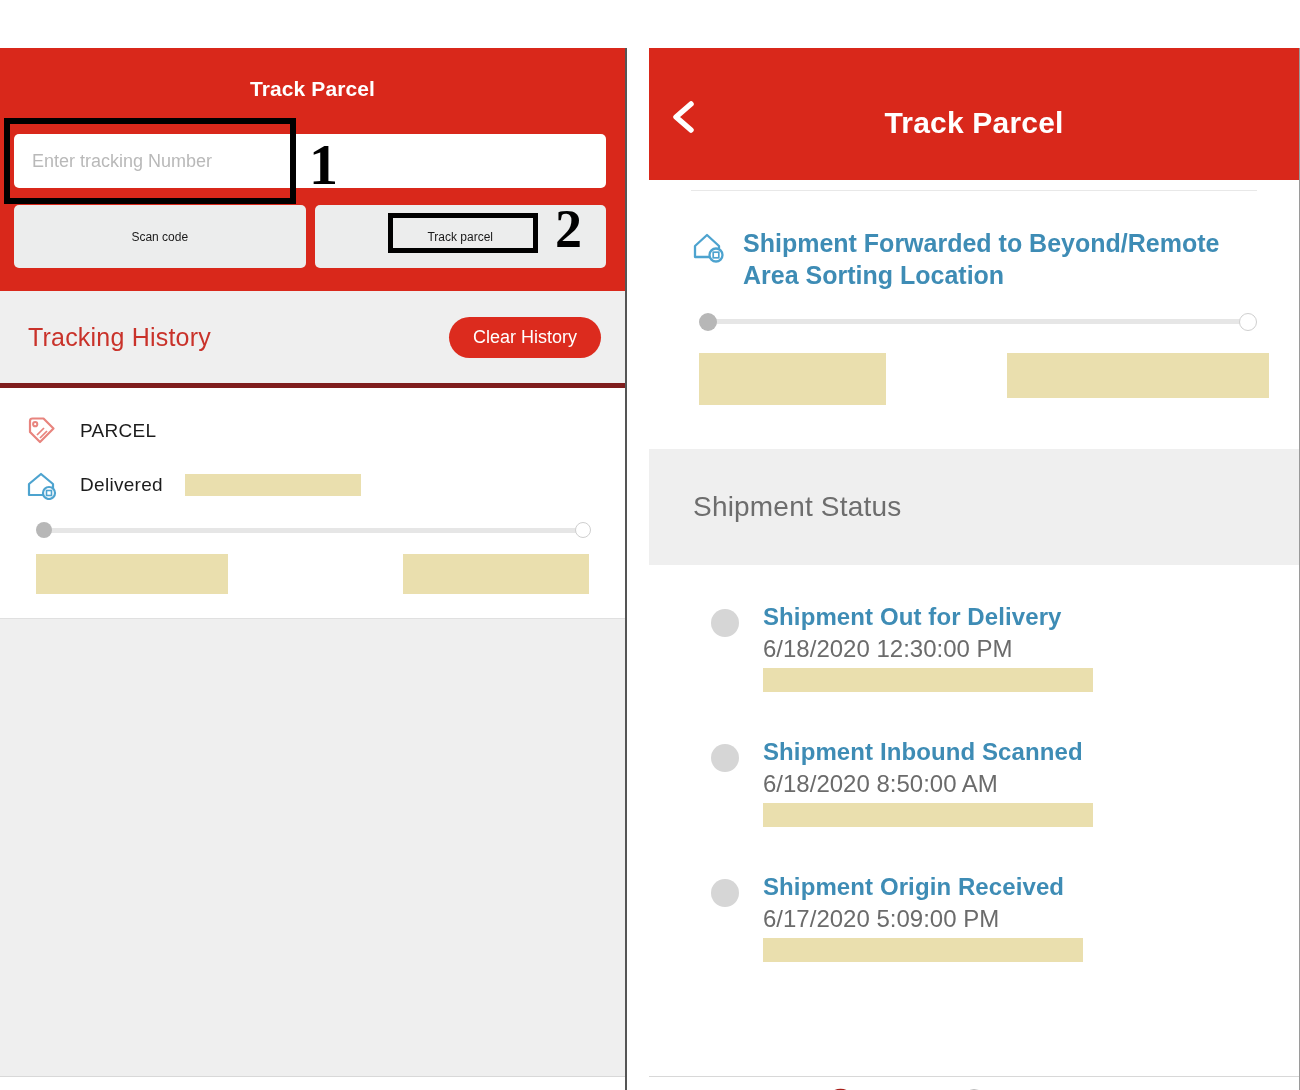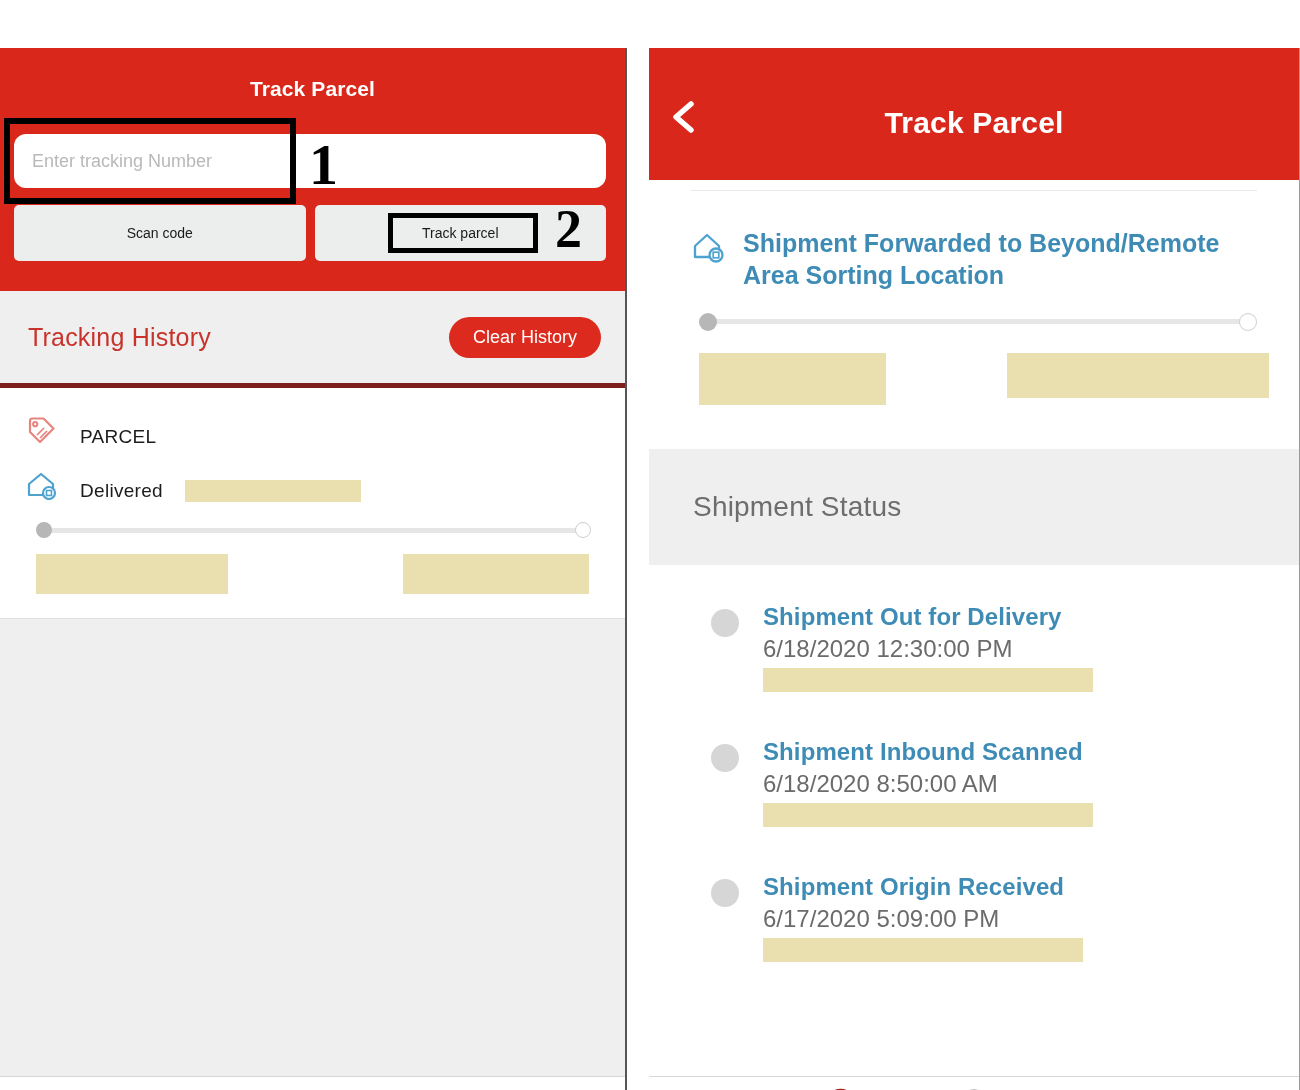--- a/index.html
+++ b/index.html
@@ -48,44 +48,44 @@
   }
 
   .tracking-input {
     position: absolute;
     left: 14px;
     top: 86px;
     width: 592px;
     height: 54px;
     background: #ffffff;
     border: none;
-    border-radius: 12px;
+    border-radius: 5px;
     font-size: 18px;
     color: #222;
     padding: 0 18px;
     font-family: "Liberation Sans", sans-serif;
     outline: none;
   }
   .tracking-input::placeholder { color: #b9b9b9; }
 
   .left-btn-row {
     position: absolute;
     left: 14px;
     top: 157px;
     width: 592px;
     display: flex;
     gap: 9px;
   }
   .left-btn {
     flex: 1;
-    height: 56px;
+    height: 63px;
     background: #eceded;
     border: none;
     border-radius: 5px;
-    font-size: 14px;
+    font-size: 12px;
     color: #1a1a1a;
     font-family: "Liberation Sans", sans-serif;
     cursor: pointer;
     display: flex;
     align-items: center;
     justify-content: center;
   }
 
   
   .anno-box {
@@ -136,21 +136,21 @@
   }
 
   
   .history-card {
     background: #ffffff;
     padding: 26px 24px 24px 24px;
     position: relative;
   }
   .hc-row {
     display: flex;
-    align-items: flex-end;
+    align-items: center;
     gap: 22px;
     margin-bottom: 20px;
   }
   .hc-row .icon-slot {
     width: 34px;
     height: 34px;
     display: flex;
     align-items: center;
     justify-content: center;
     flex: 0 0 34px;

